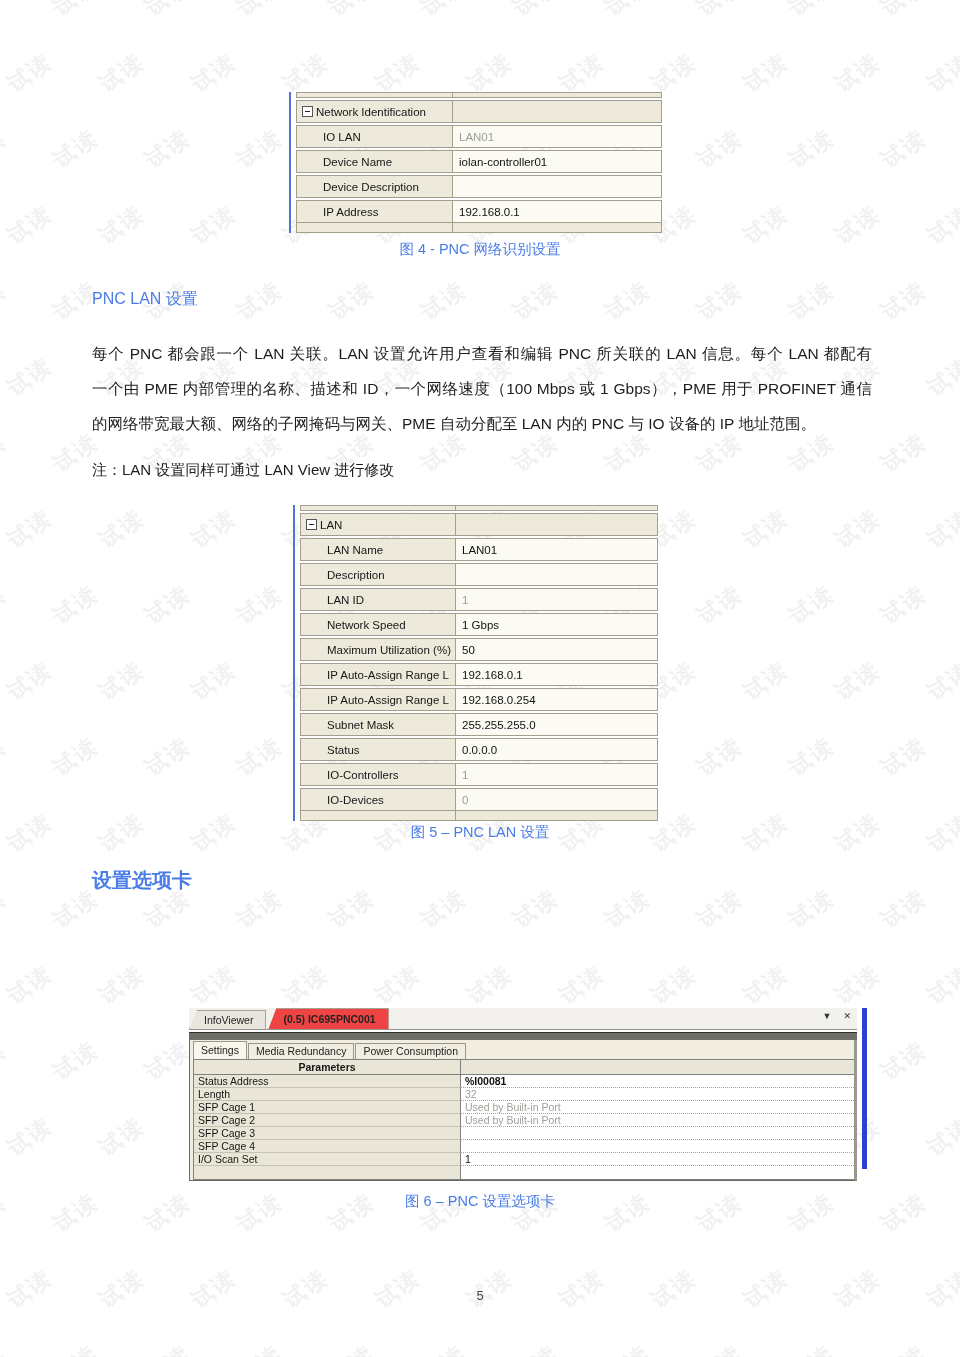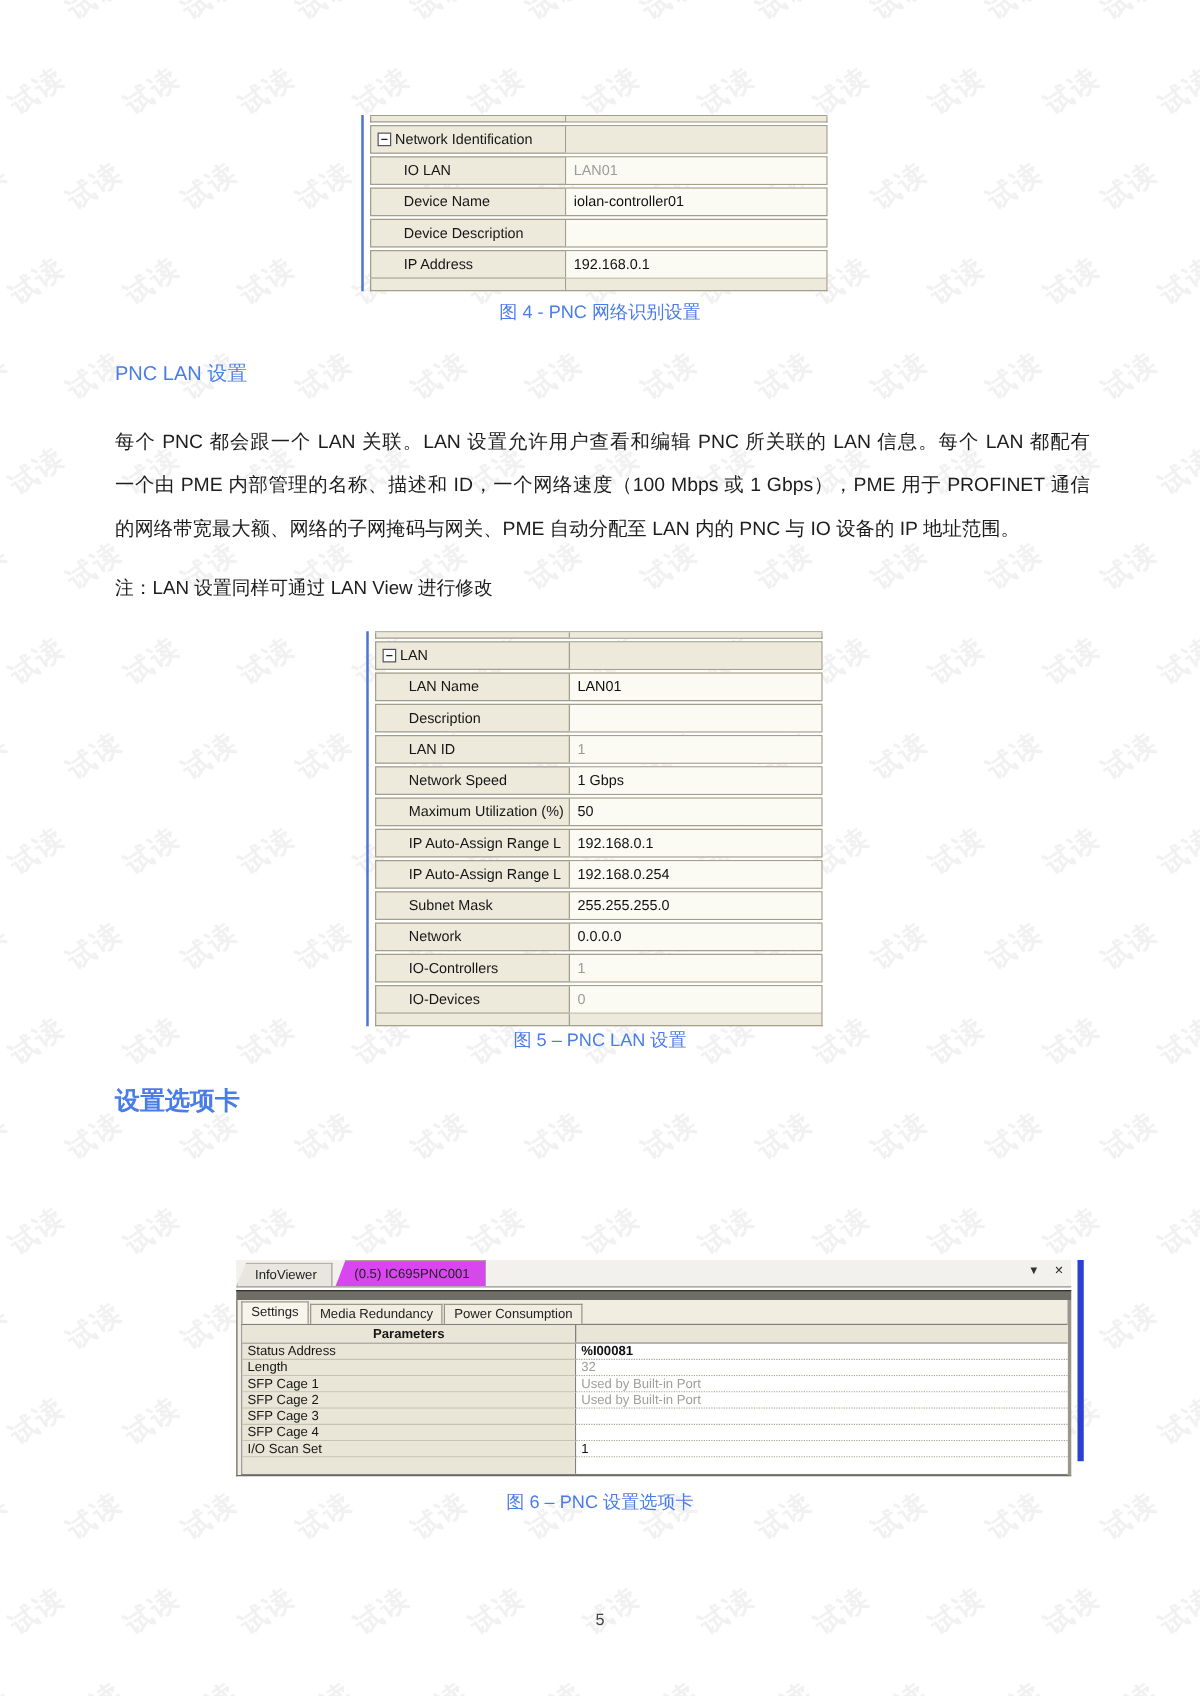--- a/index.html
+++ b/index.html
@@ -51,21 +51,21 @@
   .expand-box .minus { width:5px; height:1px; background:#222; }
 
   
   .fig6 { left:150px; top:1008px; width:668px; height:159px;padding-left:39px; }
   .f6-blue-bar { position:absolute; right:-10px; top:0; bottom:-2px; width:5px; background:#2b3fd0; }
   .f6-tabbar { display:flex; align-items:flex-end; height:21px; border-bottom:1px solid #97958c;
                background:#f2f1ed; position:relative; }
   .f6-tab { font-size:10.5px; padding:2px 12px 2px 14px; border:1px solid #a5a398; border-bottom:none;
             background:#e8e6de; color:#222; height:14px; line-height:14px;
             clip-path:polygon(8px 0, 100% 0, 100% 100%, 0 100%); margin-right:2px; }
-  .f6-tab.active { background:#d946ef; font-weight:normal; height:16px; line-height:16px; }
+  .f6-tab.active { background:#ef4444; font-weight:bold; height:16px; line-height:16px; }
   .f6-tab-icons { position:absolute; right:6px; top:3px; display:flex; gap:12px; font-size:9px; color:#333; }
   .f6-darkbar { height:7px; background:#6e6e66; border-top:1px solid #2f2f2c; margin-top:2px; }
   .f6-body { border-left:1px solid #6a6a64; border-right:3px solid #9a978c; border-bottom:1px solid #6a6a64;
              background:#f1eee1; padding:2px 0 0 3px; }
   .f6-subtabs { display:flex; height:17px; align-items:flex-end; }
   .f6-subtab { font-size:10.5px; padding:1px 7px; border:1px solid #9a978a; border-bottom:none;
                background:#f1eee1; color:#222; margin-right:1px; height:13px; line-height:13px; }
   .f6-subtab.active { background:#f7f5ec; height:15px; line-height:15px; }
   .f6-table { border:1px solid #808080; border-right:none; margin-right:0; background:#fff; }
   .f6-row { display:flex; height:13px; }
@@ -381,21 +381,21 @@
           </div>
           <div class="prow ">
             <div class="plabel">IP Auto-Assign Range L</div>
             <div class="pvalue">192.168.0.254</div>
           </div>
           <div class="prow ">
             <div class="plabel">Subnet Mask</div>
             <div class="pvalue">255.255.255.0</div>
           </div>
           <div class="prow ">
-            <div class="plabel">Network</div>
+            <div class="plabel">Status</div>
             <div class="pvalue">0.0.0.0</div>
           </div>
           <div class="prow ">
             <div class="plabel">IO-Controllers</div>
             <div class="pvalue disabled">1</div>
           </div>
           <div class="prow ">
             <div class="plabel">IO-Devices</div>
             <div class="pvalue disabled">0</div>
           </div>

